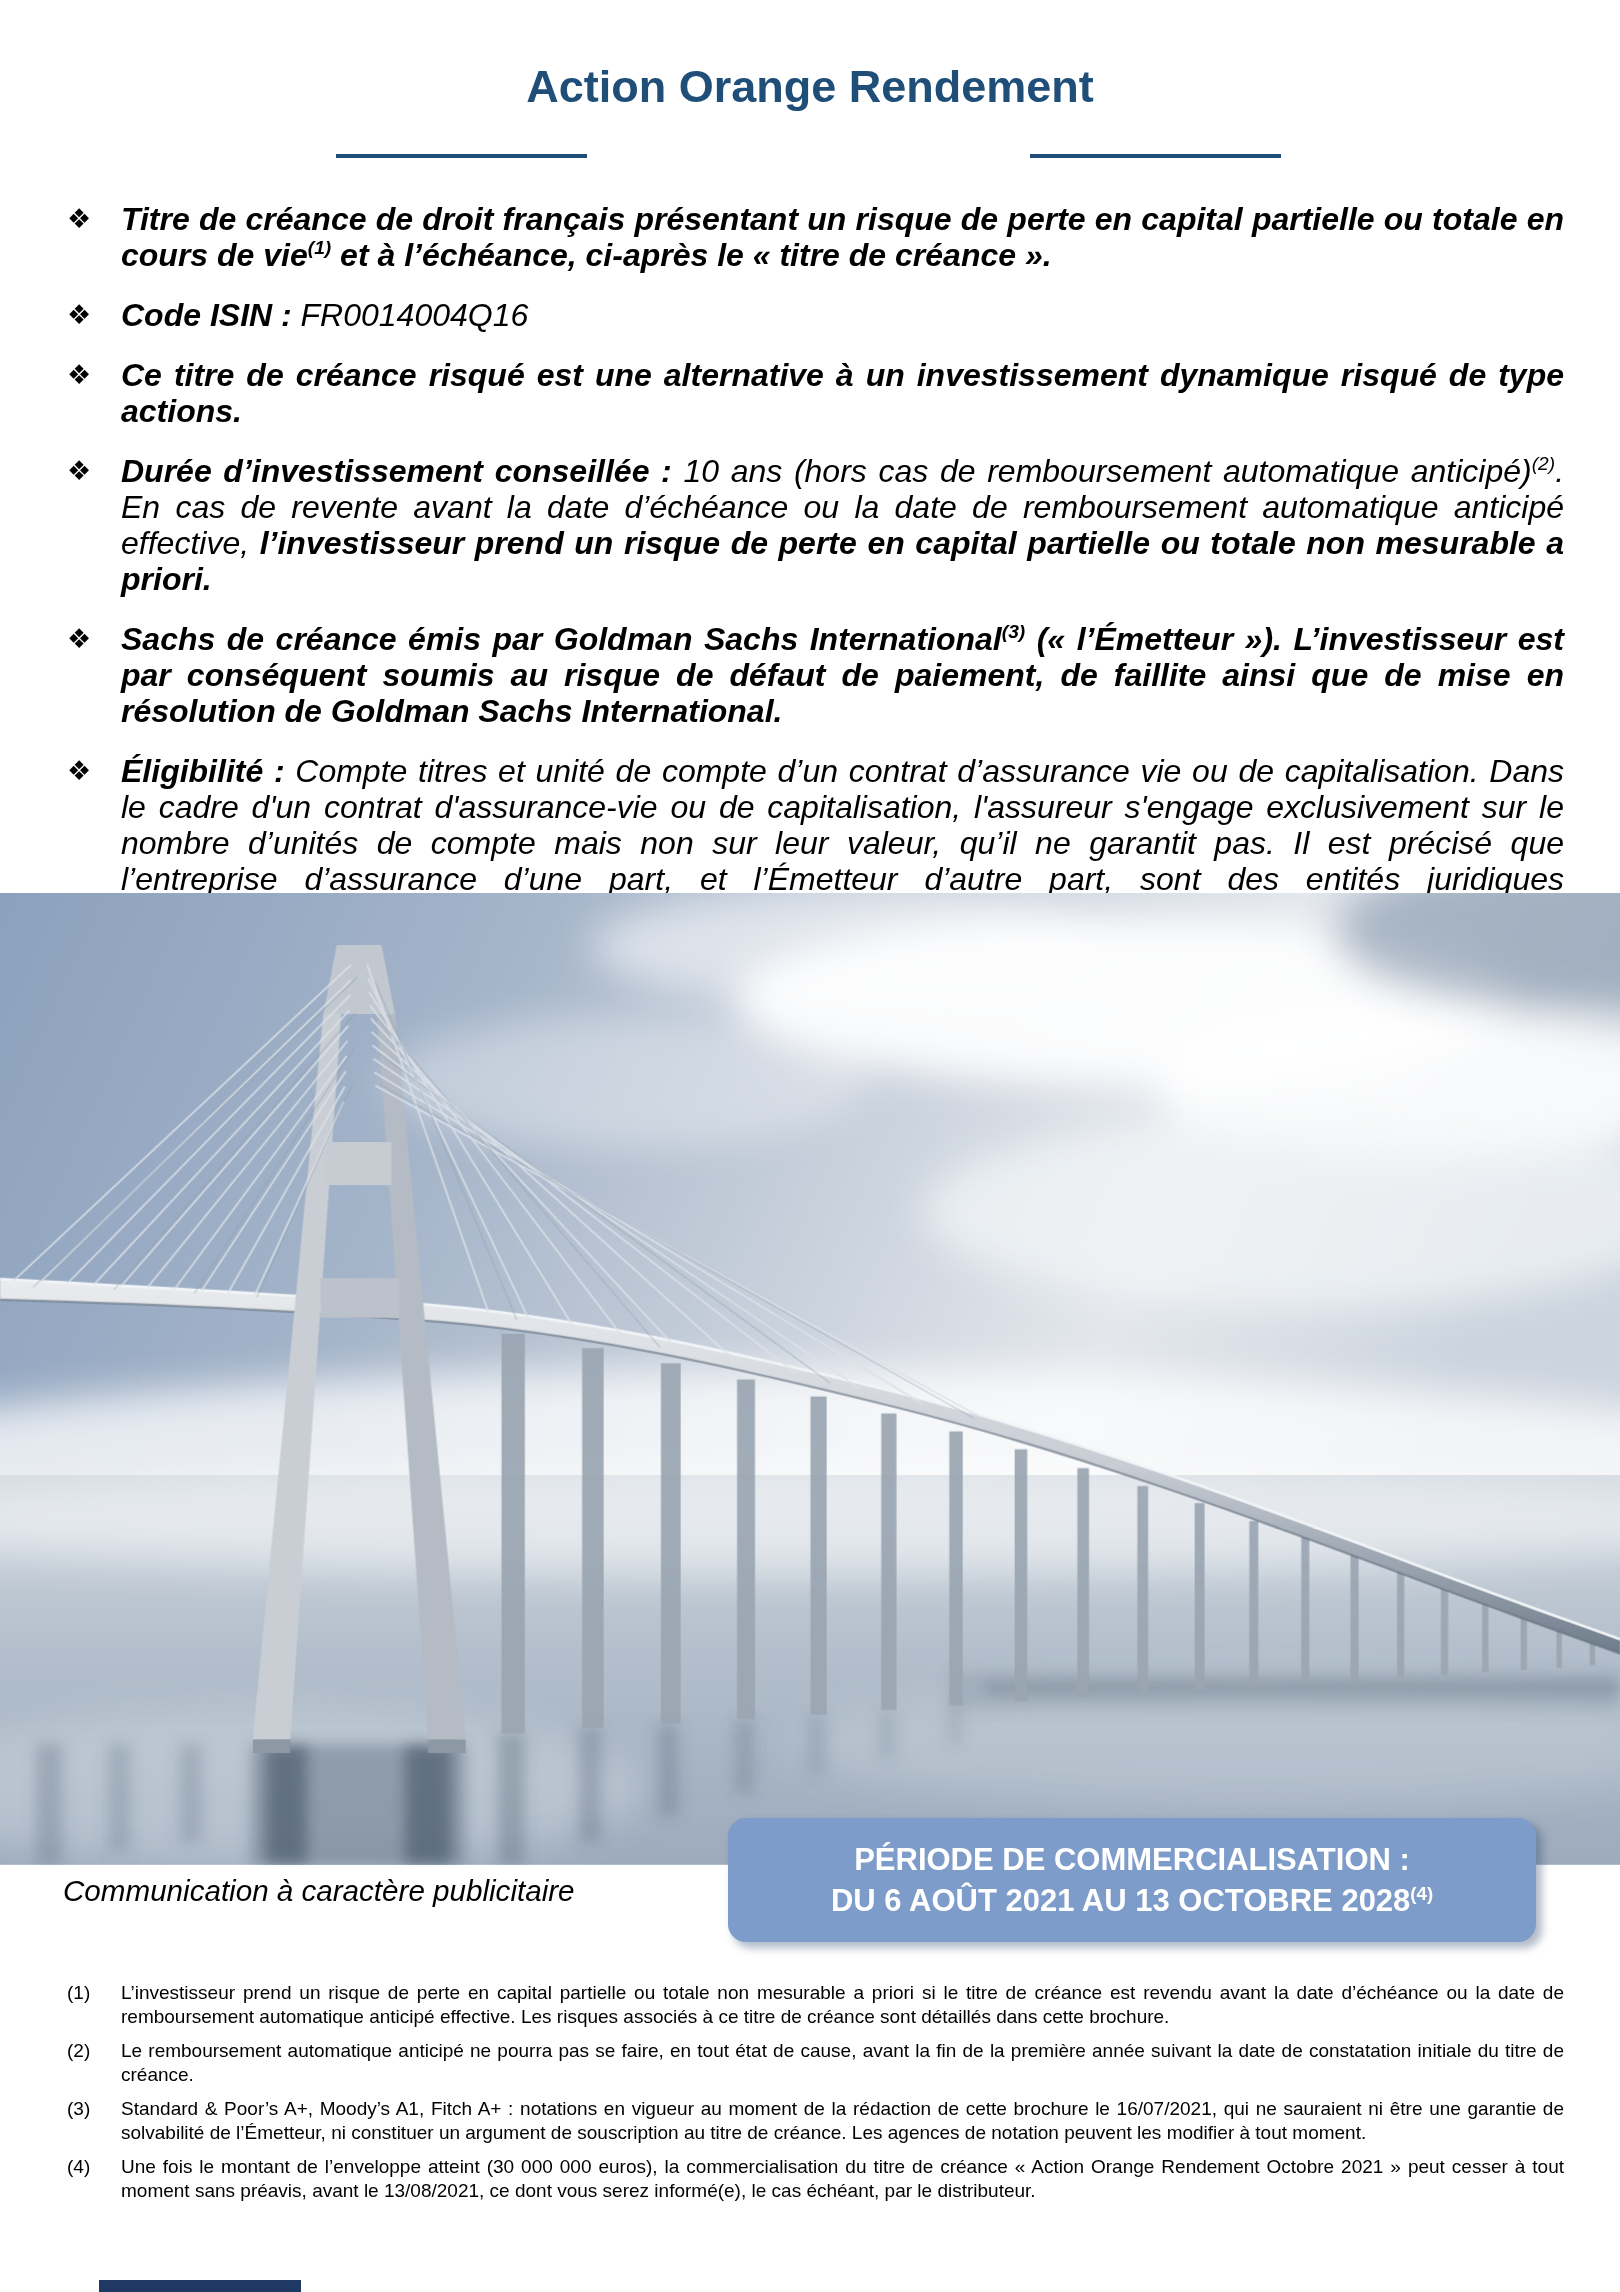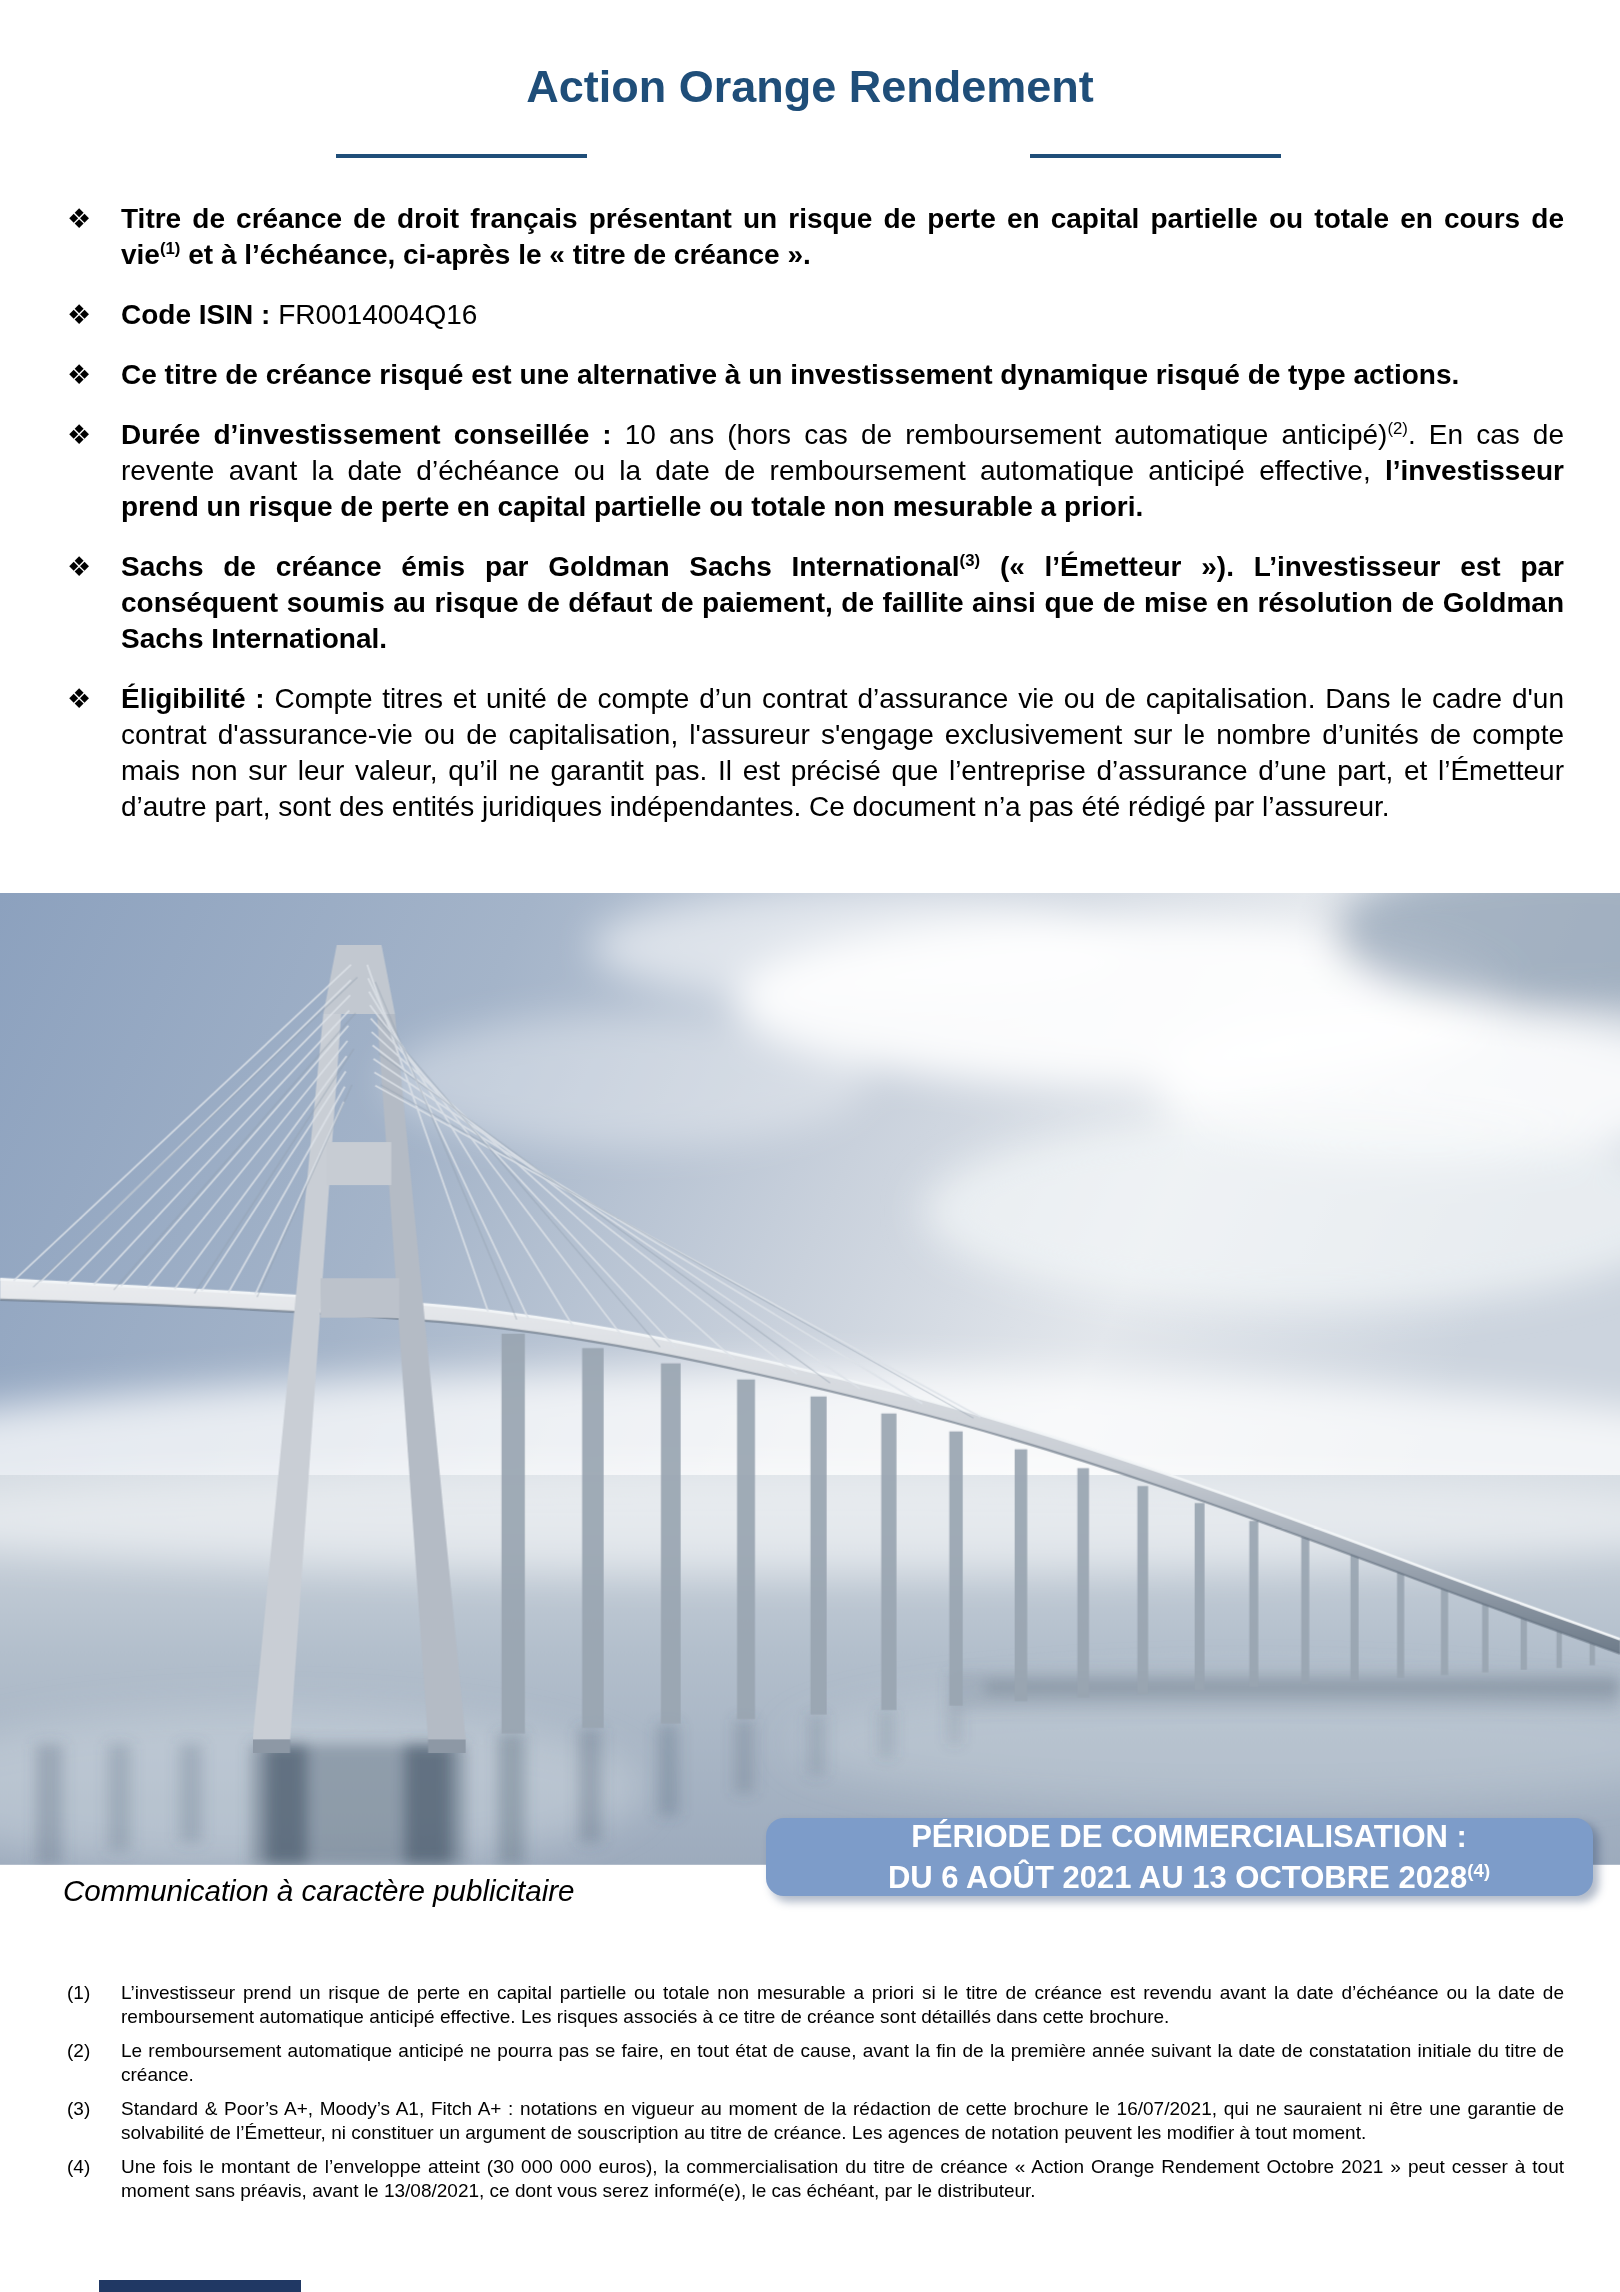--- a/index.html
+++ b/index.html
@@ -11,34 +11,33 @@
   .title-block{position:absolute;top:47px;left:0;width:100%;text-align:center;}
   .title-line1{margin:14px;font-size:45px;line-height:52px;font-weight:bold;color:#1f4e79;}
   .title-line2{margin:0;font-size:45px;line-height:54px;font-weight:bold;color:#1f4e79;}
   .rule{position:absolute;height:3.6px;background:#1f4e79;top:154px;}
   .rule-left{left:336px;width:251px;}
   .rule-right{left:1030px;width:251px;}
   
   .bullets{position:absolute;top:201px;left:67px;width:1497px;}
   .bullet{display:flex;margin-bottom:24px;}
   .bullet .marker{flex:0 0 54px;font-size:27px;line-height:36px;color:#000;}
-  .bullet-text{margin:0;flex:1;font-size:28px;line-height:36px;text-align:justify;}
+  .bullet-text{margin:0;flex:1;font-size:32px;line-height:36px;text-align:justify;font-style:italic;}
   .bullet-text .b{font-weight:bold;}
   .bullet-text .r{font-weight:normal;}
   .bullet-text sup{font-size:60%;line-height:0;}
   
   .photo{position:absolute;top:893px;left:0;width:1620px;height:972px;overflow:hidden;}
   .photo svg{display:block;width:100%;height:100%;}
   
   .banner{
-    position:absolute;top:1818px;left:766px;width:808px;height:78px;
+    position:absolute;top:1818px;left:728px;width:808px;height:124px;
     background:#7d9cc9;border-radius:18px;
     display:flex;flex-direction:column;justify-content:center;align-items:center;
     box-shadow:5.4px 5.4px 8px rgba(32,56,100,0.35);
-    padding-left:19px;
   }
   .banner-line{color:#ffffff;font-weight:bold;font-size:31px;line-height:41px;text-align:center;}
   .banner-line sup{font-size:60%;line-height:0;}
   
   .ad-notice{position:absolute;top:1874px;left:63px;font-size:29.6px;font-weight:normal;font-style:italic;color:#000;}
   
   .footnotes{position:absolute;top:1981px;left:67px;width:1497px;}
   .fn{display:flex;margin-bottom:9.9px;}
   .fn-num{flex:0 0 54px;font-size:19px;line-height:24px;}
   .fn-text{flex:1;font-size:19px;line-height:24px;text-align:justify;margin:0;}

